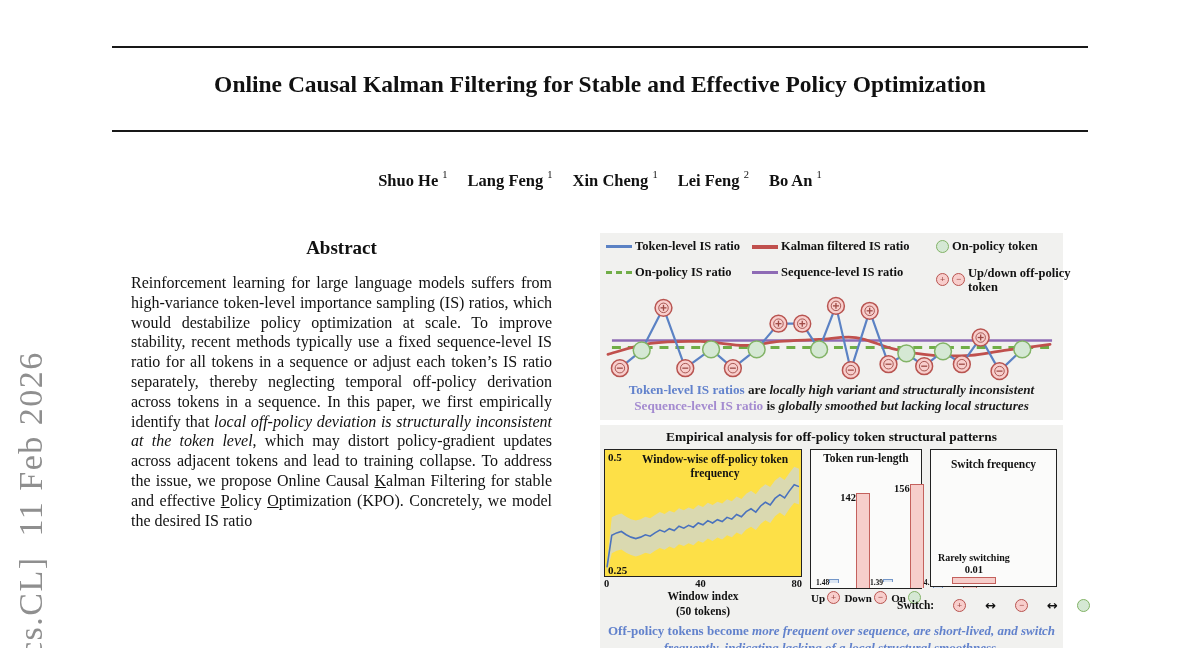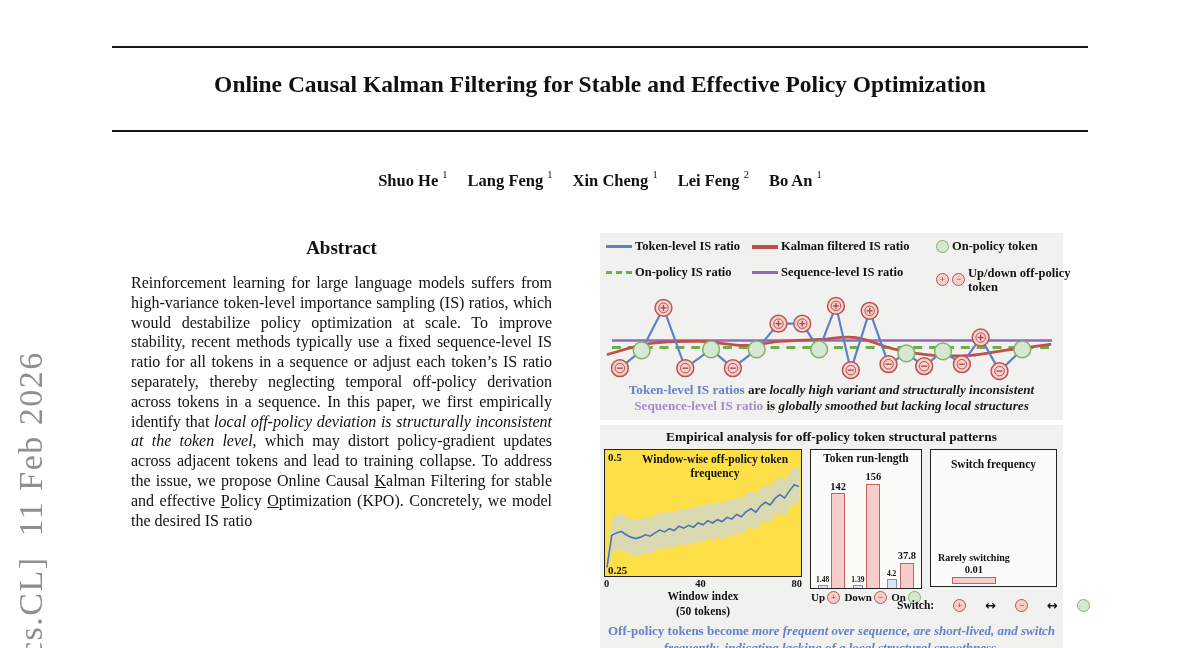--- a/index.html
+++ b/index.html
@@ -46,28 +46,28 @@
   .ymin{position:absolute;bottom:0;left:3px;font-size:11px}
   .pA-title{position:absolute;top:3px;left:36px;right:12px;text-align:center;font-size:11.5px;line-height:1.2}
   .ticksA{display:flex;justify-content:space-between;font-size:10.5px;line-height:1.1;margin-top:1px}
   .xlabelA,.xlabelA2{text-align:center;font-size:11.5px;line-height:1.25}
   .panelB{width:112px}
   .plotboxB{position:relative;height:138px;border:1.6px solid #222;background:#fbfbfa}
   .pB-title{text-align:center;font-size:11.5px;margin-top:2px}
   .bar-groups{position:absolute;bottom:0;left:5px;right:5px;display:flex;
         justify-content:space-between;align-items:flex-end}
   .bgroup{display:flex;align-items:flex-end;gap:1px}
-  .bcol{display:flex;flex-direction:column;align-items:center}
+  .bcol{display:flex;flex-direction:row;}
   .bval{font-size:10.5px;line-height:1;margin-bottom:1px}
   .bval.small{font-size:7.5px}
   .bar{box-sizing:border-box}
   .bar.blue{width:10px;background:#dbe5f2;border:1px solid #7396c8;border-bottom:none}
   .bar.pink{width:14px;background:#f6cecb;border:1px solid #c4615d;border-bottom:none}
   .catsB{display:flex;justify-content:space-between;align-items:center;font-size:11px;margin-top:2px;padding:0 1px}
-  .catB{display:flex;align-items:center;gap:2px}
+  .catB{display:flex;align-items:flex-end;gap:2px}
   .panelC{width:127px}
   .plotboxC{position:relative;height:136px;border:1.6px solid #222;background:#fbfbfa}
   .pC-title{text-align:center;font-size:11.5px;margin-top:8px}
   .c-cols{position:absolute;bottom:2px;left:7px;right:7px;display:flex;
         justify-content:space-between;align-items:flex-end}
   .c-col{display:flex;flex-direction:column;align-items:center}
   .c-val{font-size:11px;line-height:1.2;align-self:flex-start}
   .cbar-blue{width:54px;background:#dbe5f2;border:1.2px solid #7396c8;display:flex;
         align-items:center;justify-content:center;box-sizing:border-box}
   .cbar-note{font-size:10px;text-align:center;line-height:1.18;padding:0 2px}

